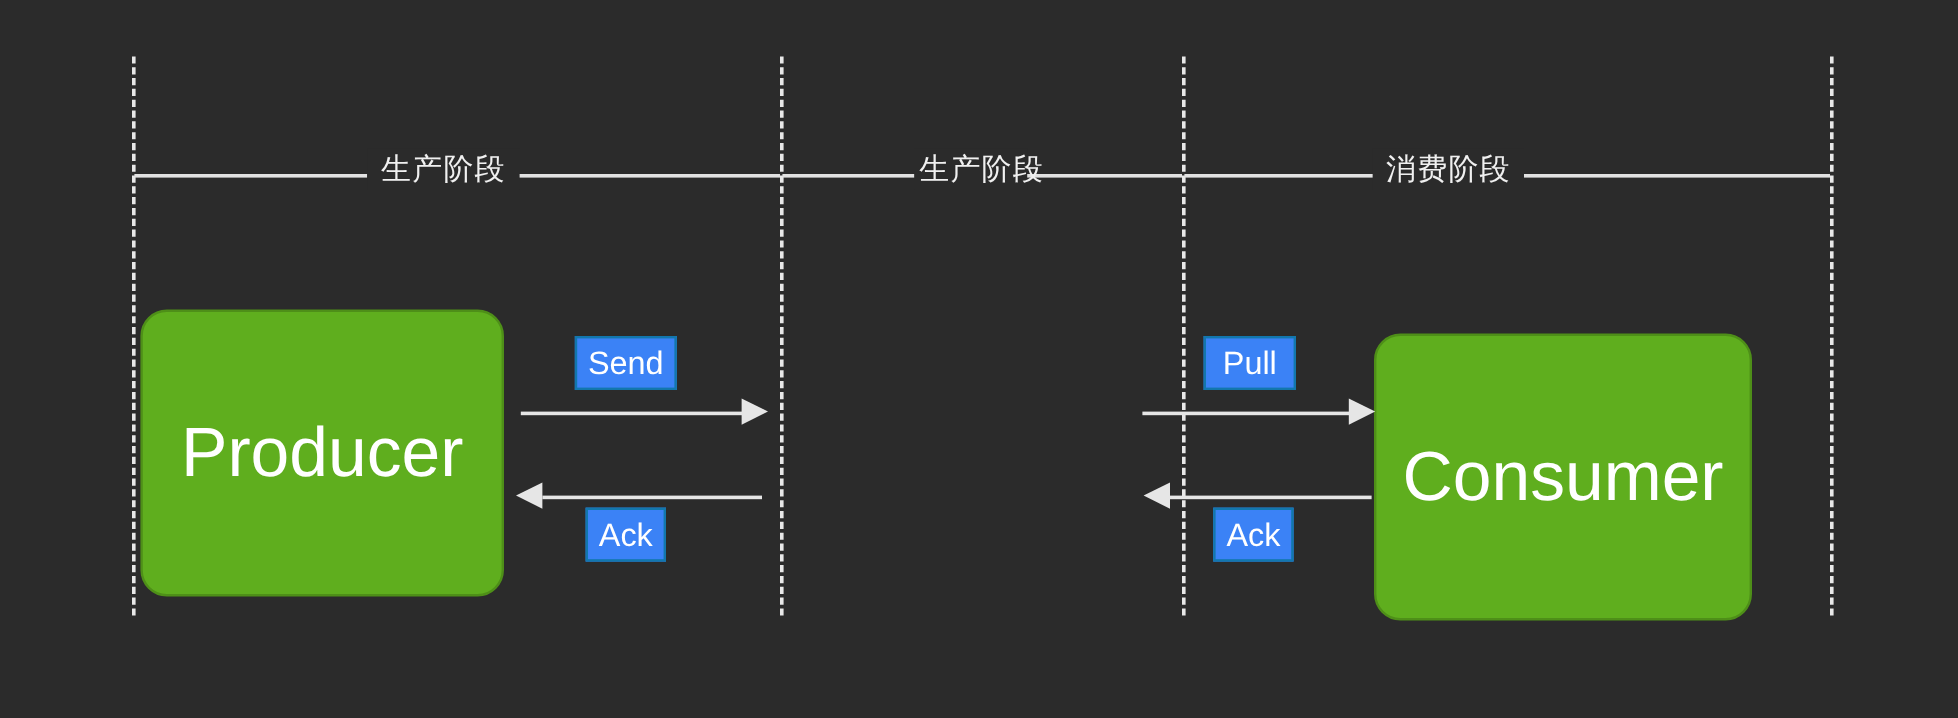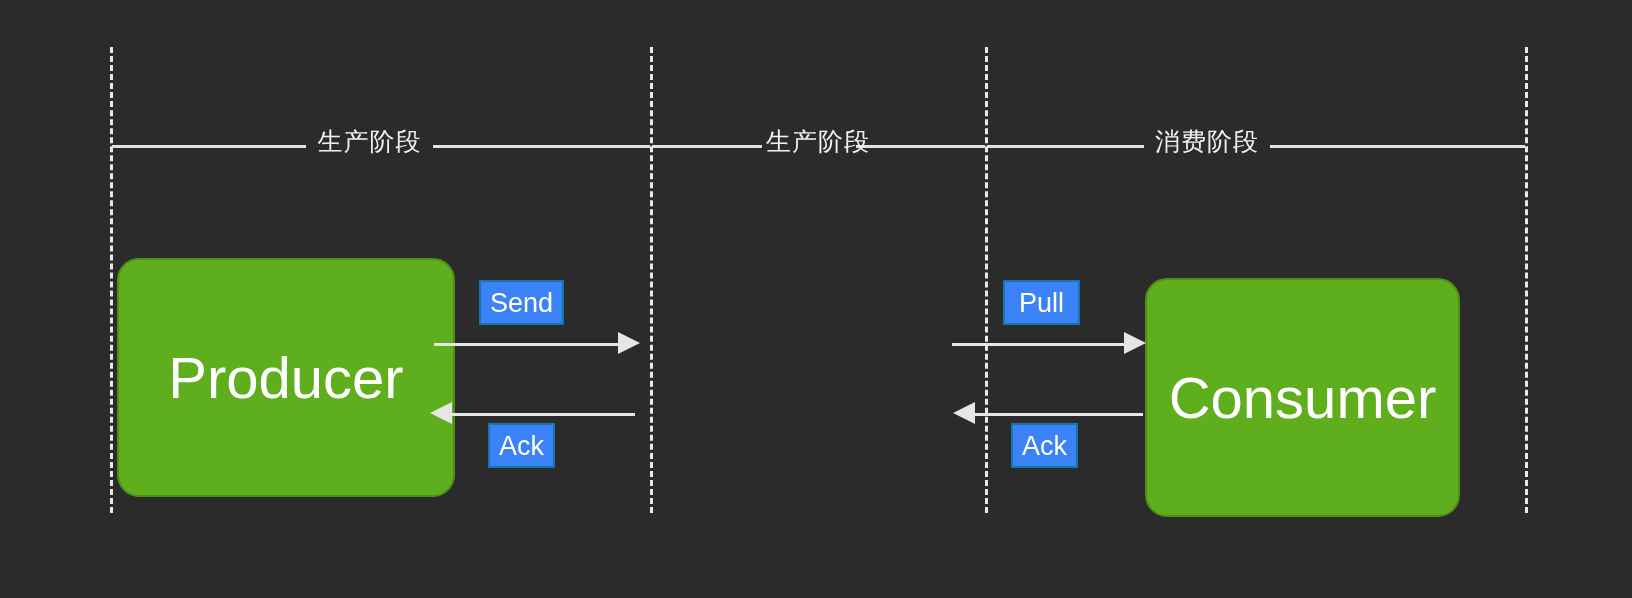--- a/index.html
+++ b/index.html
@@ -120,21 +120,21 @@
   <div class="phase-rule" style="left:425px;  width:225px;"></div>
   <div class="phase-rule" style="left:652px;  width:110px;"></div>
   <div class="phase-rule" style="left:848px;  width:137px;"></div>
   <div class="phase-rule" style="left:987px;  width:157px;"></div>
   <div class="phase-rule" style="left:1262px; width:263px;"></div>
 
   <div class="phase-label" style="left:306px;  width:119px;">生产阶段</div>
   <div class="phase-label" style="left:762px;  width:86px;">生产阶段</div>
   <div class="phase-label" style="left:1144px; width:118px;">消费阶段</div>
 
-  <div class="node" style="left:117px; width:338px;">
+  <div class="node" style="left:117px; width:303px;">
     <span class="node-label">Producer</span>
   </div>
 
 
   <div class="node" style="left:1145px; width:315px;margin-top:20px;">
     <span class="node-label">Consumer</span>
   </div>
 
   <div class="msg-line" style="left:434px; top:343px; width:186px;"></div>
   <div class="arrow-head right" style="left:618px; top:332px;"></div>

